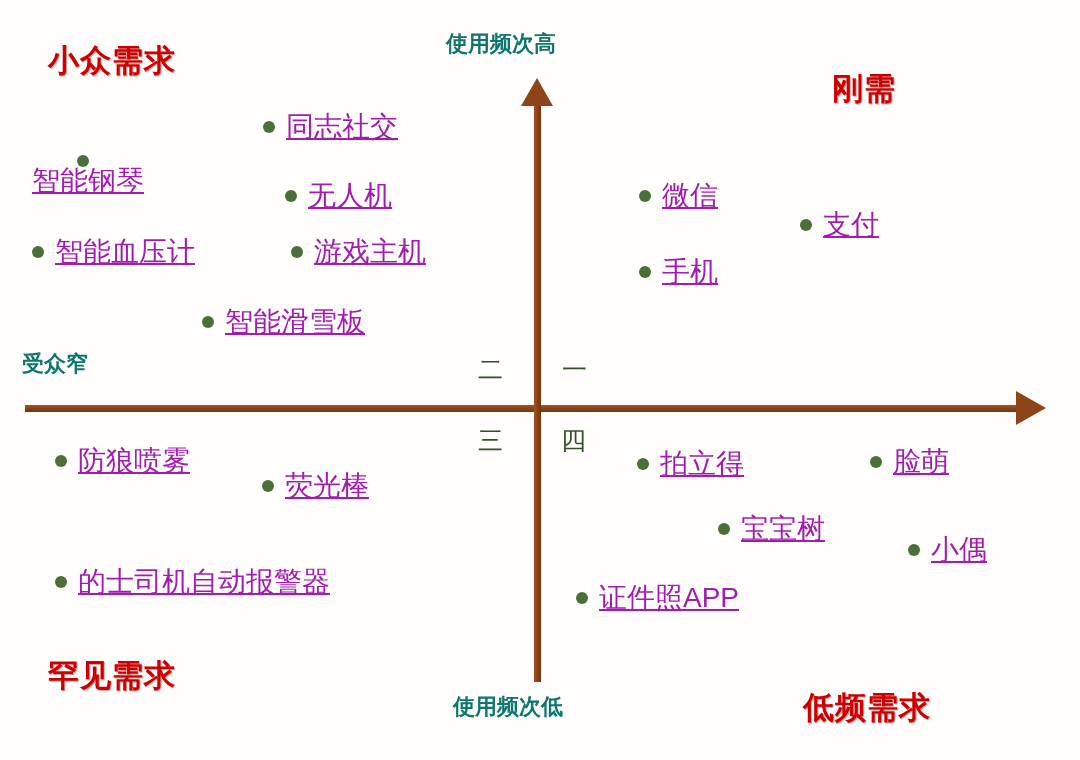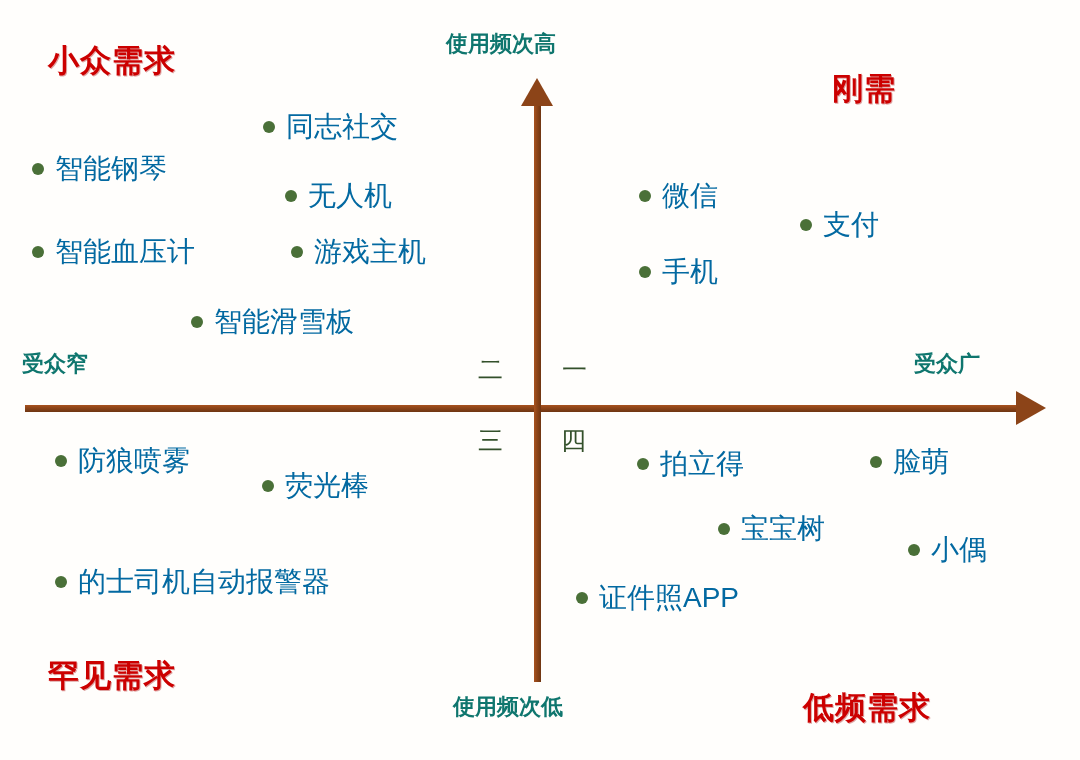--- a/index.html
+++ b/index.html
@@ -76,22 +76,23 @@
     color: #33502a;
     font-size: 25px;
     white-space: nowrap;
   }
 
   .item {
     position: absolute;
     display: flex;
     align-items: center;
     white-space: nowrap;
-    color: #0369a1;
+    color: #a21caf;
     font-size: 28px;
+    text-decoration: underline;
   }
   .item .dot {
     width: 12px;
     height: 12px;
     border-radius: 50%;
     background: #4a7038;
     flex: 0 0 auto;
     margin-right: 11px;
   }
   .item .txt {
@@ -115,56 +116,55 @@
   <div class="corner-label" style="left:48px; top:655px;">罕见需求</div>
 
   <div class="corner-label" style="left:803px; top:687px;">低频需求</div>
 
   <div class="axis-label" style="left:446px; top:29px;">使用频次高</div>
 
   <div class="axis-label" style="left:453px; top:692px;">使用频次低</div>
 
   <div class="axis-label" style="left:22px; top:349px;">受众窄</div>
 
-  <div class="axis-label" style="left:914px; top:349px;">受众广</div>
 
   <div class="quadrant-num" style="left:562px; top:353px;">一</div>
 
   <div class="quadrant-num" style="left:478px; top:353px;">二</div>
 
   <div class="quadrant-num" style="left:478px; top:424px;">三</div>
 
   <div class="quadrant-num" style="left:561px; top:424px;">四</div>
 
   <div class="item" style="left:263px; top:113px;">
     <span class="dot"></span>
     <span class="txt">同志社交</span>
   </div>
 
-  <div class="item" style="left:32px; top:155px;">
+  <div class="item" style="left:32px; top:155px;flex-direction:column;">
     <span class="dot"></span>
     <span class="txt">智能钢琴</span>
   </div>
 
   <div class="item" style="left:285px; top:182px;align-items:center;">
     <span class="dot"></span>
     <span class="txt">无人机</span>
   </div>
 
   <div class="item" style="left:32px; top:238px;">
     <span class="dot"></span>
     <span class="txt">智能血压计</span>
   </div>
 
   <div class="item" style="left:291px; top:238px;text-align:right;">
     <span class="dot"></span>
     <span class="txt">游戏主机</span>
   </div>
 
-  <div class="item" style="left:191px; top:308px;">
+  <div class="item" style="left:202px; top:308px;">
     <span class="dot"></span>
     <span class="txt">智能滑雪板</span>
   </div>
 
   <div class="item" style="left:639px; top:182px;">
     <span class="dot"></span>
     <span class="txt">微信</span>
   </div>
 
   <div class="item" style="left:800px; top:211px;">

